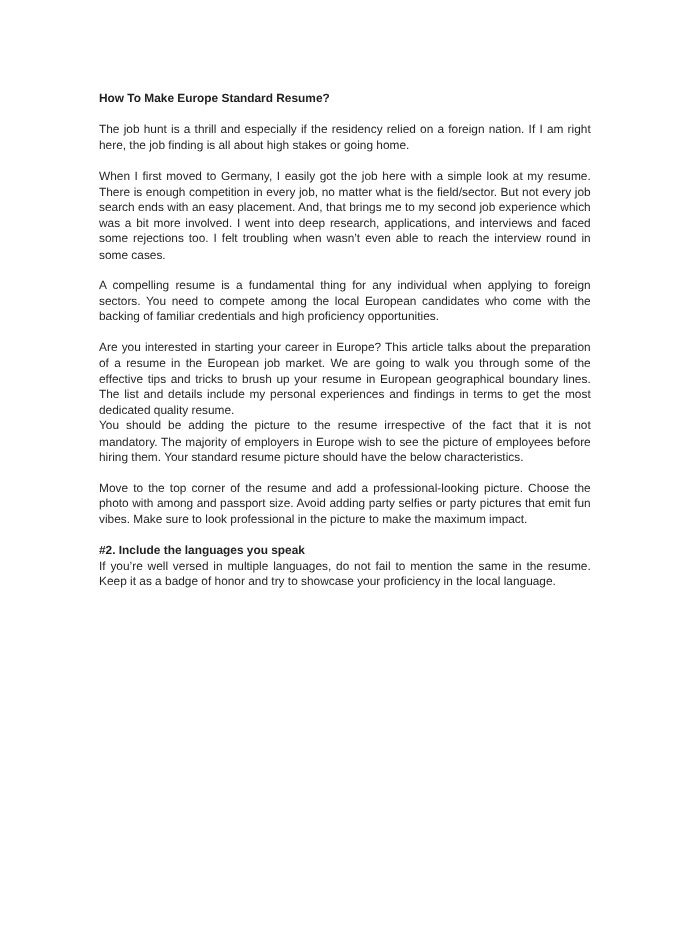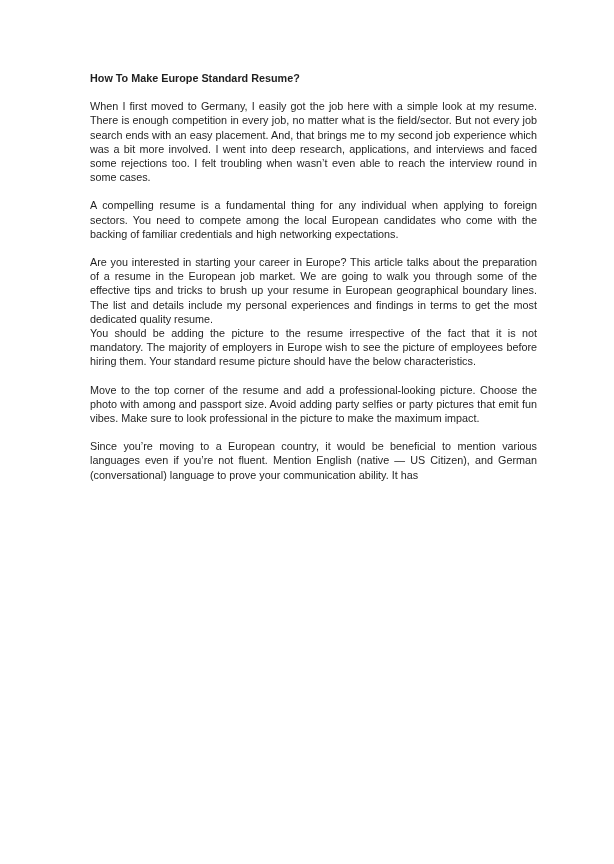--- a/index.html
+++ b/index.html
@@ -30,50 +30,52 @@
     font-size: 10.8px;
     line-height: 14.2px;
     color: #1f1f1f;
   }
   .content .heading {
     font-weight: bold;
     text-align: left;
     margin: 14px 0 0 0;
   }
   .content .heading.first {
-    margin-top: 0;
+    margin-top: 12px;
   }
   .content .para {
     text-align: justify;
     margin: 14px 0 0 0;
   }
   .content .para.no-gap {
     margin-top: 0;
   }
 </style>
 </head>
 <body>
 
 <div class="page">
   <article class="content">
 
     <div class="heading first">How To Make Europe Standard Resume?</div>
 
+    <p class="para">The job hunt is a thrill and especially if the residency relied on a foreign nation. If I am right here, the job finding is all about high stakes or going home.</p>
 
     <p class="para">When I first moved to Germany, I easily got the job here with a simple look at my resume. There is enough competition in every job, no matter what is the field/sector. But not every job search ends with an easy placement. And, that brings me to my second job experience which was a bit more involved. I went into deep research, applications, and interviews and faced some rejections too. I felt troubling when wasn’t even able to reach the interview round in some cases.</p>
 
 
-    <p class="para">A compelling resume is a fundamental thing for any individual when applying to foreign sectors. You need to compete among the local European candidates who come with the backing of familiar credentials and high networking expectations.</p>
+    <p class="para">A compelling resume is a fundamental thing for any individual when applying to foreign sectors. You need to compete among the local European candidates who come with the backing of familiar credentials and high proficiency opportunities.</p>
 
 
     <p class="para">Are you interested in starting your career in Europe? This article talks about the preparation of a resume in the European job market. We are going to walk you through some of the effective tips and tricks to brush up your resume in European geographical boundary lines. The list and details include my personal experiences and findings in terms to get the most dedicated quality resume.</p>
 
 
     <p class="para no-gap">You should be adding the picture to the resume irrespective of the fact that it is not mandatory. The majority of employers in Europe wish to see the picture of employees before hiring them. Your standard resume picture should have the below characteristics.</p>
 
     <p class="para">Move to the top corner of the resume and add a professional-looking picture. Choose the photo with among and passport size. Avoid adding party selfies or party pictures that emit fun vibes. Make sure to look professional in the picture to make the maximum impact.</p>
 
+    <div class="heading">#2. Include the languages you speak</div>
 
+    <p class="para no-gap">If you’re well versed in multiple languages, do not fail to mention the same in the resume. Keep it as a badge of honor and try to showcase your proficiency in the local language.</p>
 
-    <p class="para">Since you’re moving to a European country, it would be beneficial to mention various languages even if you’re not fluent. Mention English (native — US Citizen), and German (conversational) language to prove your communication ability. It has</p>
 
   </article>
 </div>
 
 </body></html>

